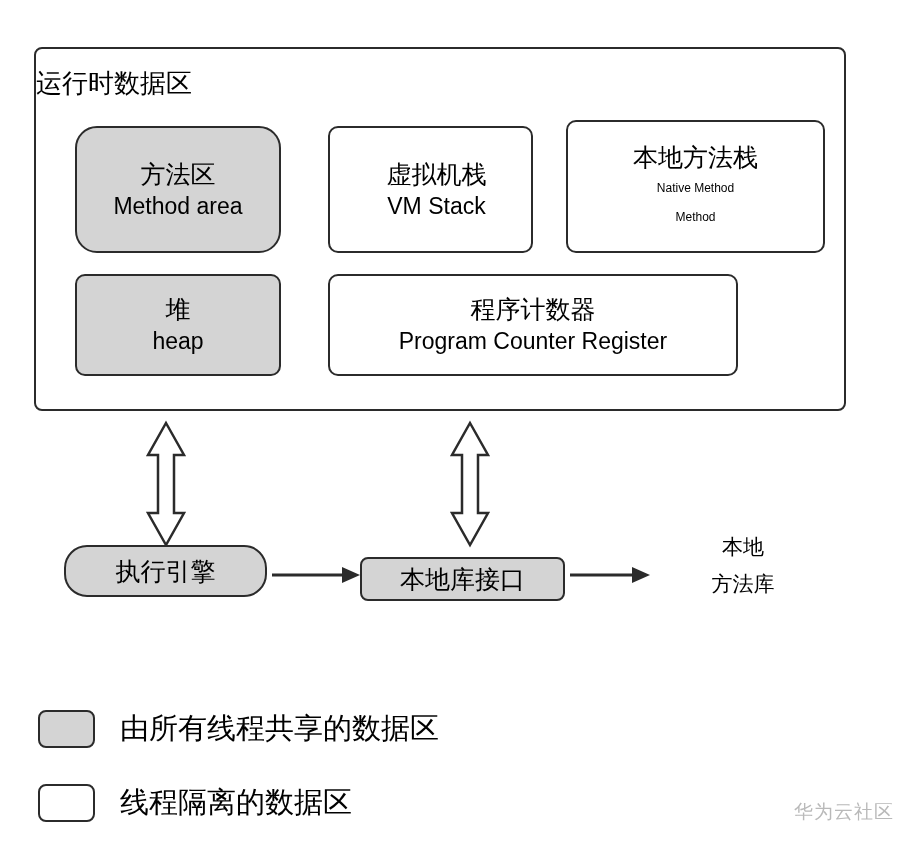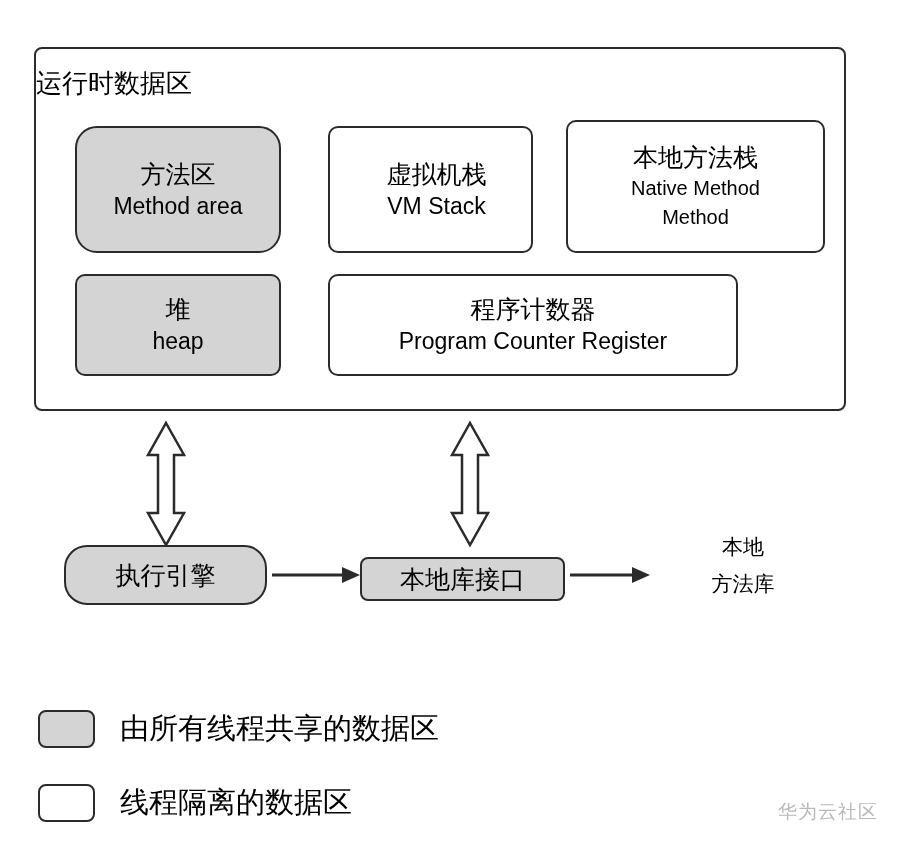--- a/index.html
+++ b/index.html
@@ -63,21 +63,21 @@
 
   .region .cn {
     font-size: 25px;
     line-height: 33px;
   }
   .region .en {
     font-size: 23px;
     line-height: 31px;
   }
   .region .en.small {
-    font-size: 20px;
+    font-size: 12px;
     line-height: 29px;
     text-align: right;
   }
 
   
   #region-method-area {
     left: 75px;  top: 126px;  width: 206px; height: 127px; border-radius: 22px;
   }
   #region-vm-stack {
     left: 328px; top: 126px;  width: 205px; height: 127px; padding-left: 12px;
@@ -100,21 +100,21 @@
     border: 2px solid #2b2b2b;
     border-radius: 8px;
     background: #d4d4d4;
     box-sizing: border-box;
     display: flex;
     align-items: center;
     justify-content: center;
     font-size: 25px;
   }
   #box-exec-engine {
-    left: 64px;  top: 545px; width: 203px; height: 60px; border-radius: 23px;
+    left: 64px;  top: 545px; width: 203px; height: 52px; border-radius: 23px;
   }
   #box-native-interface {
     left: 360px; top: 545px; width: 205px; height: 44px; margin-top: 12px;
   }
 
   #label-native-lib {
     position: absolute;
     left: 673px;
     top: 528px;
     width: 140px;
@@ -141,21 +141,21 @@
   }
   .legend-swatch.shared { background: #d4d4d4; }
   .legend-swatch.isolated { background: #ffffff; }
   .legend-text {
     margin-left: 25px;
     font-size: 29px;
   }
 
   #watermark {
     position: absolute;
-    right: 22px;
+    right: 6px;
     bottom: 22px;
     font-size: 19px;
     color: #b9b9b9;
     letter-spacing: 1px;
   }
 </style>
 </head>
 <body>
 
 <div id="canvas">

